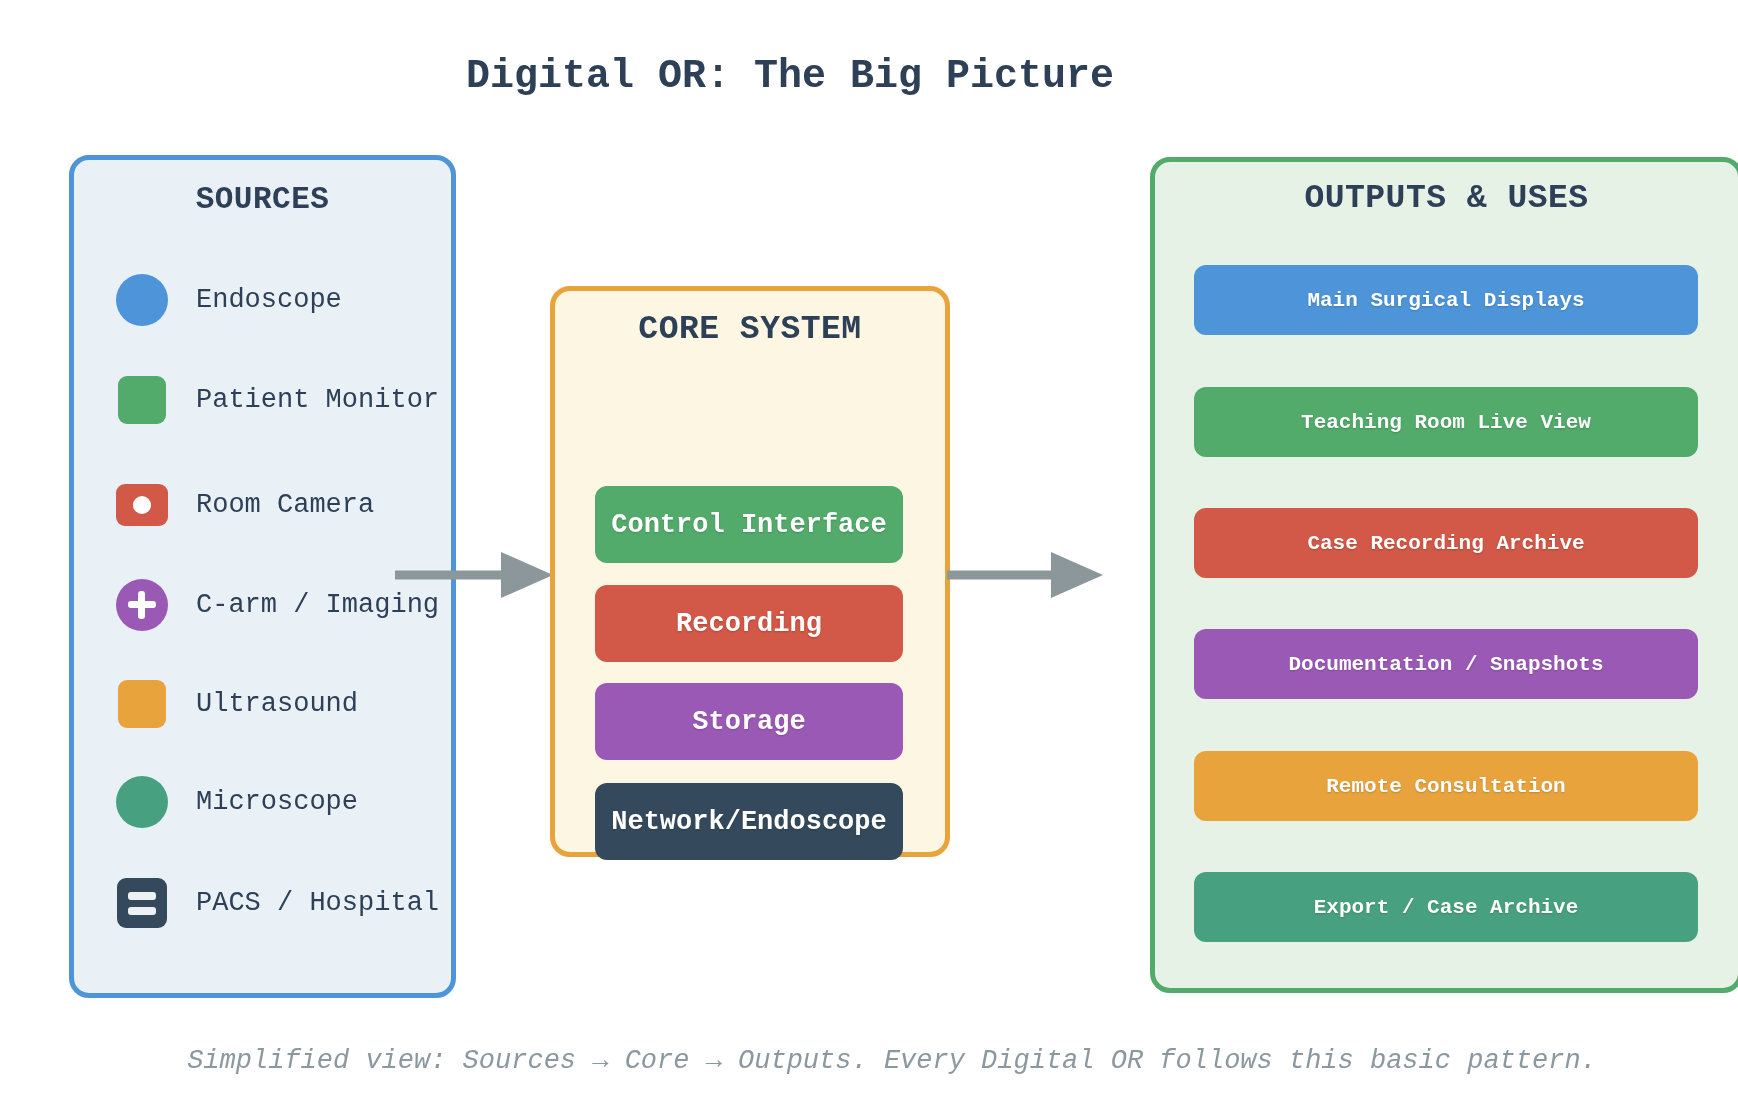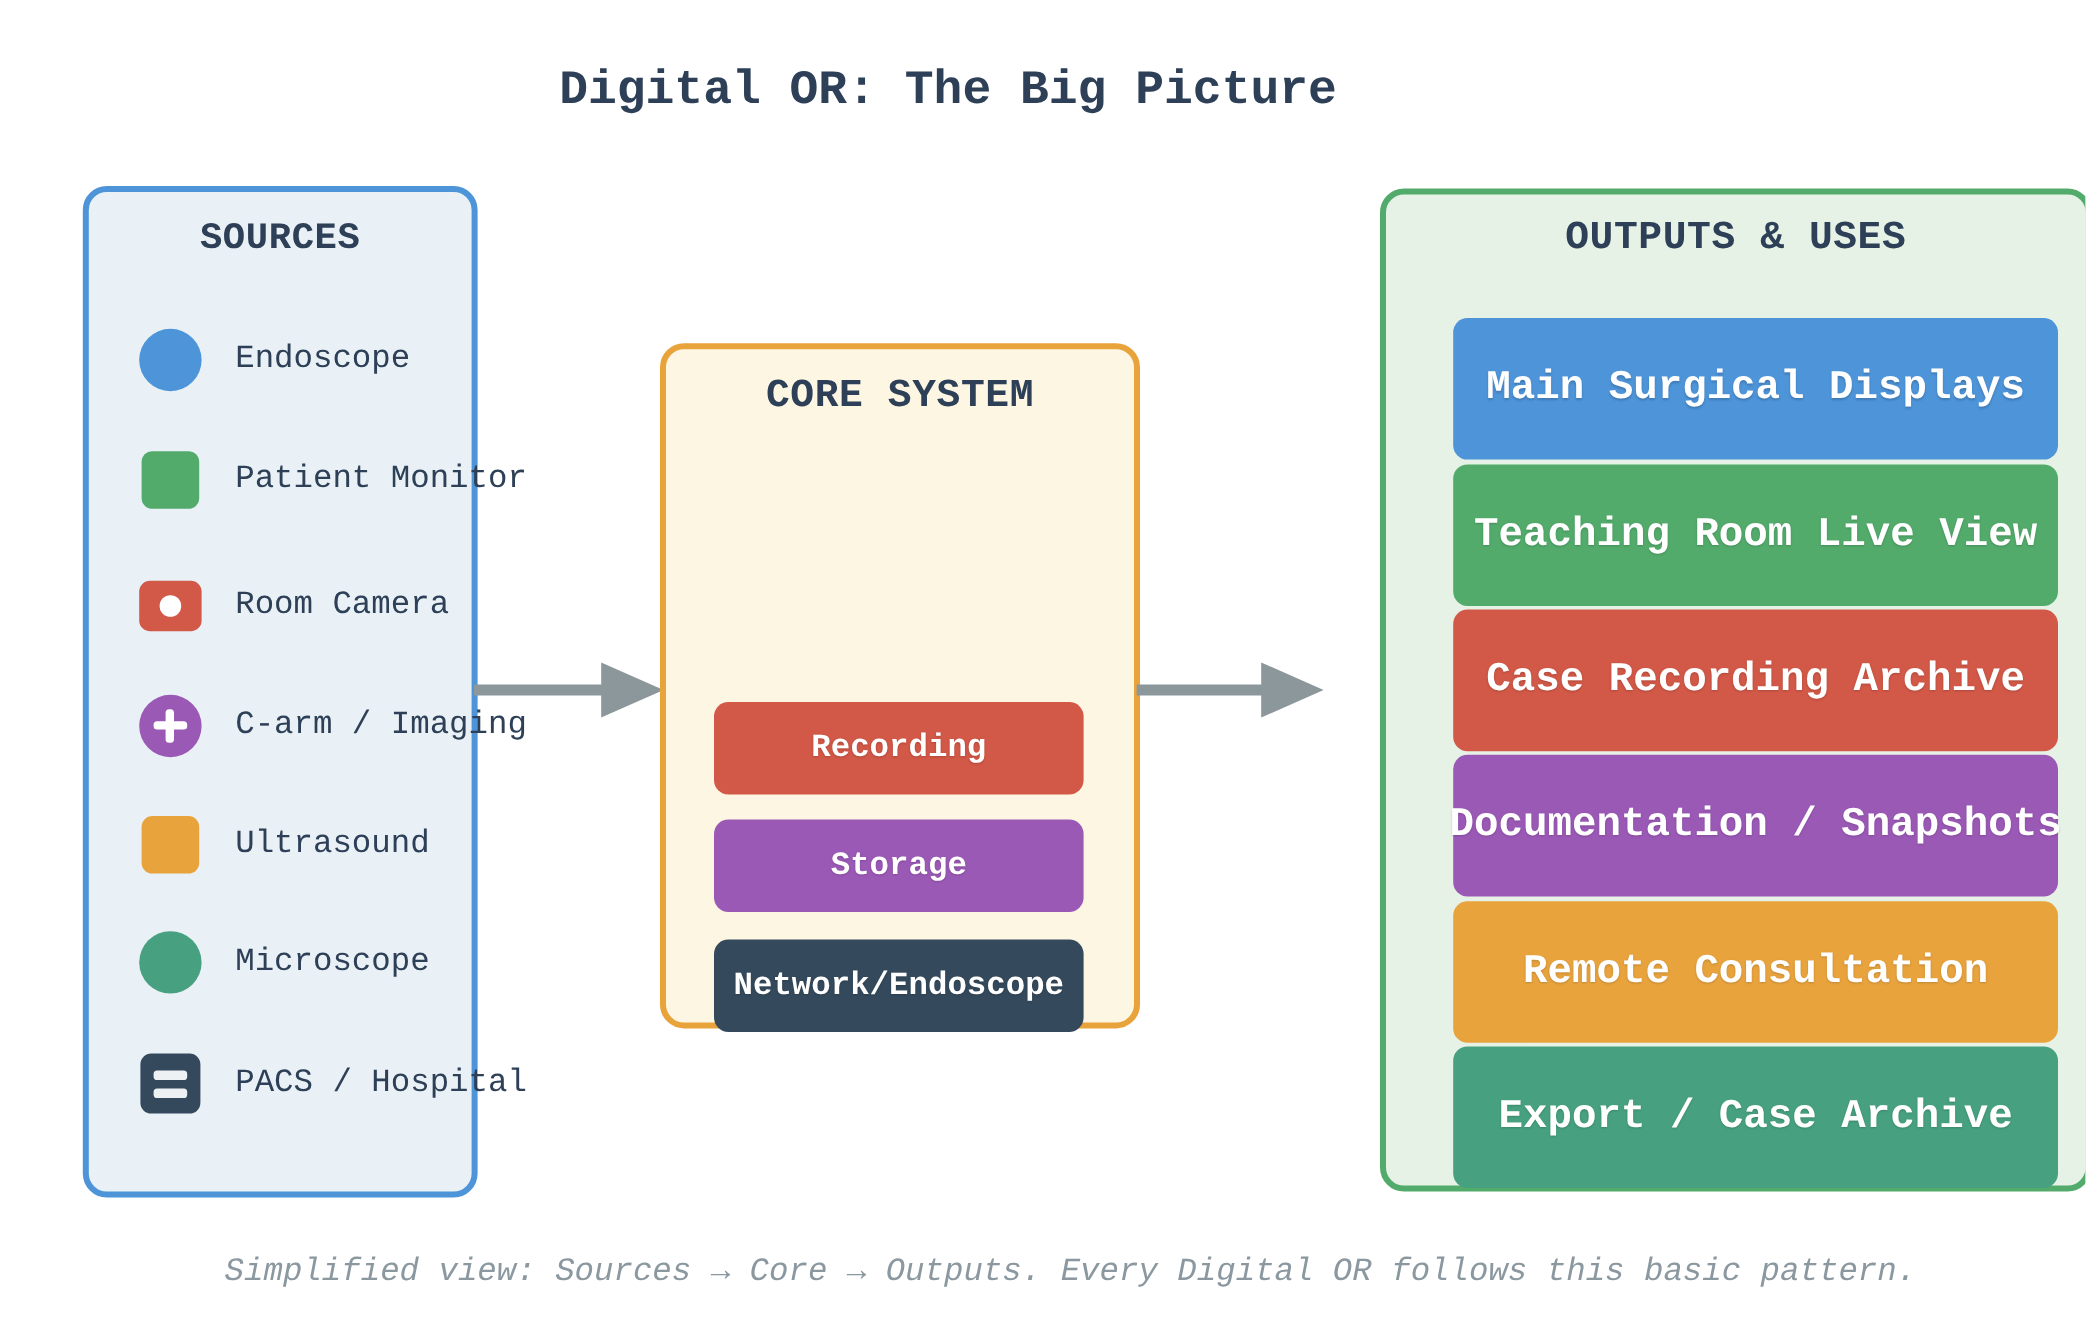--- a/index.html
+++ b/index.html
@@ -20,21 +20,21 @@
     font-weight: bold;
     line-height: 1.1;
     color: #2e4057;
   }
   .panel {
     position: absolute;
     box-sizing: border-box;
     border: 5px solid;
     border-radius: 20px;
   }
-  .sources-panel { left: 69px;  top: 155px; width: 329px; height: 843px; }
+  .sources-panel { left: 69px;  top: 155px; width: 387px; height: 843px; }
   .core-panel    { left: 550px; top: 286px; width: 400px; height: 571px; }
   .outputs-panel { left: 1103px; top: 157px; width: 593px; height: 836px; margin-left: 47px; }
   .panel-heading {
     text-align: center;
     font-weight: bold;
     color: #2e4057;
     letter-spacing: 0.5px;
   }
   .sources-panel .panel-heading { font-size: 31px; margin-top: 22px; }
   .core-panel    .panel-heading { font-size: 33px; margin-top: 20px; }
@@ -69,21 +69,21 @@
     display: flex;
     align-items: center;
     justify-content: center;
     color: #ffffff;
     font-weight: bold;
     border-radius: 12px;
     text-shadow: 0 1px 2px rgba(0,0,0,0.18);
     white-space: nowrap;
   }
   .core-pill { left: 40px; width: 308px; height: 77px; font-size: 27px; }
-  .out-pill  { left: 56px; width: 504px; height: 118px; font-size: 34px; }
+  .out-pill  { left: 39px; width: 504px; height: 70px; font-size: 21px; }
 
   .arrow-svg { position: absolute; }
   .arrow1 { left: 395px; top: 548px; }
   .arrow2 { left: 947px; top: 548px; }
 
   .footer {
     position: absolute;
     top: 1046px; left: 46px; width: 1692px;
     text-align: center;
     font-style: italic;
@@ -160,20 +160,21 @@
   </section>
 
   <svg class="arrow-svg arrow1" width="160" height="54">
     <line x1="0" y1="27" x2="108" y2="27" stroke="#8c979c" stroke-width="9"></line>
     <polygon points="106,4 106,50 158,27" fill="#8c979c"></polygon>
   </svg>
 
   <section class="panel core-panel" style="background-color: rgb(253, 246, 227); border-color: rgb(233, 163, 59);">
     <div class="panel-heading">CORE SYSTEM</div>
 
+    <div class="pill core-pill" style="top: 195px; background-color: rgb(82, 171, 107);">Control Interface</div>
     <div class="pill core-pill" style="top: 294px; background-color: rgb(210, 88, 71);">Recording</div>
     <div class="pill core-pill" style="top: 392px; background-color: rgb(155, 89, 182);">Storage</div>
     <div class="pill core-pill" style="top: 492px; background-color: rgb(52, 74, 92);">Network/Endoscope</div>
   </section>
 
   <svg class="arrow-svg arrow2" width="158" height="54">
     <line x1="0" y1="27" x2="106" y2="27" stroke="#8c979c" stroke-width="9"></line>
     <polygon points="104,4 104,50 156,27" fill="#8c979c"></polygon>
   </svg>
 

